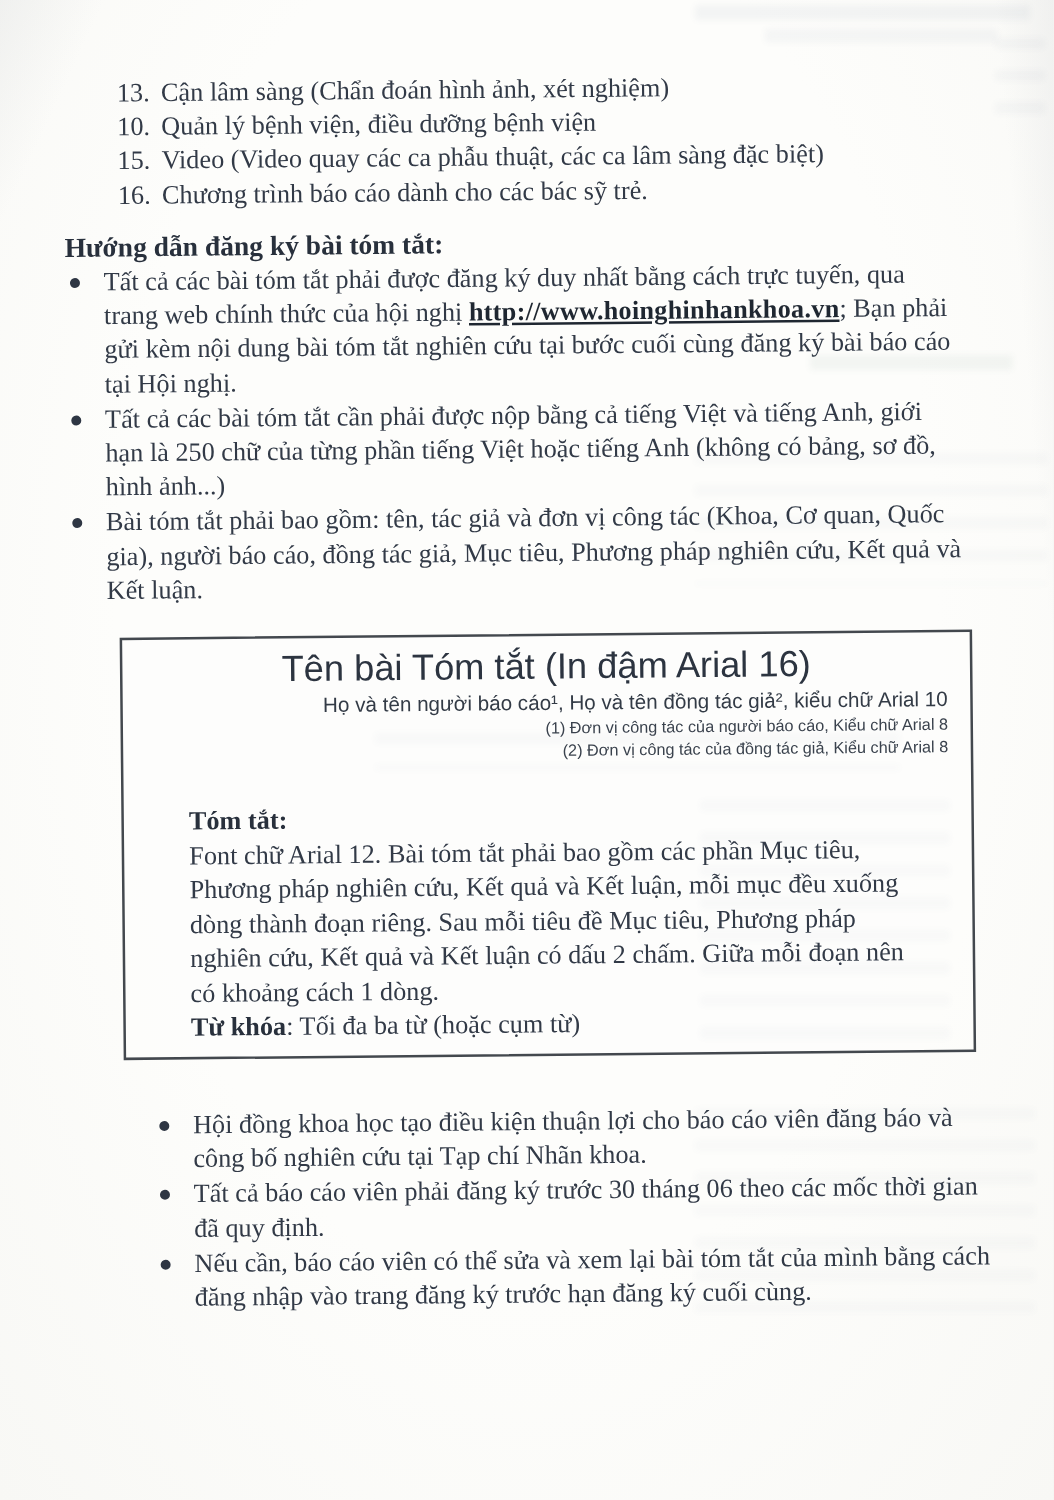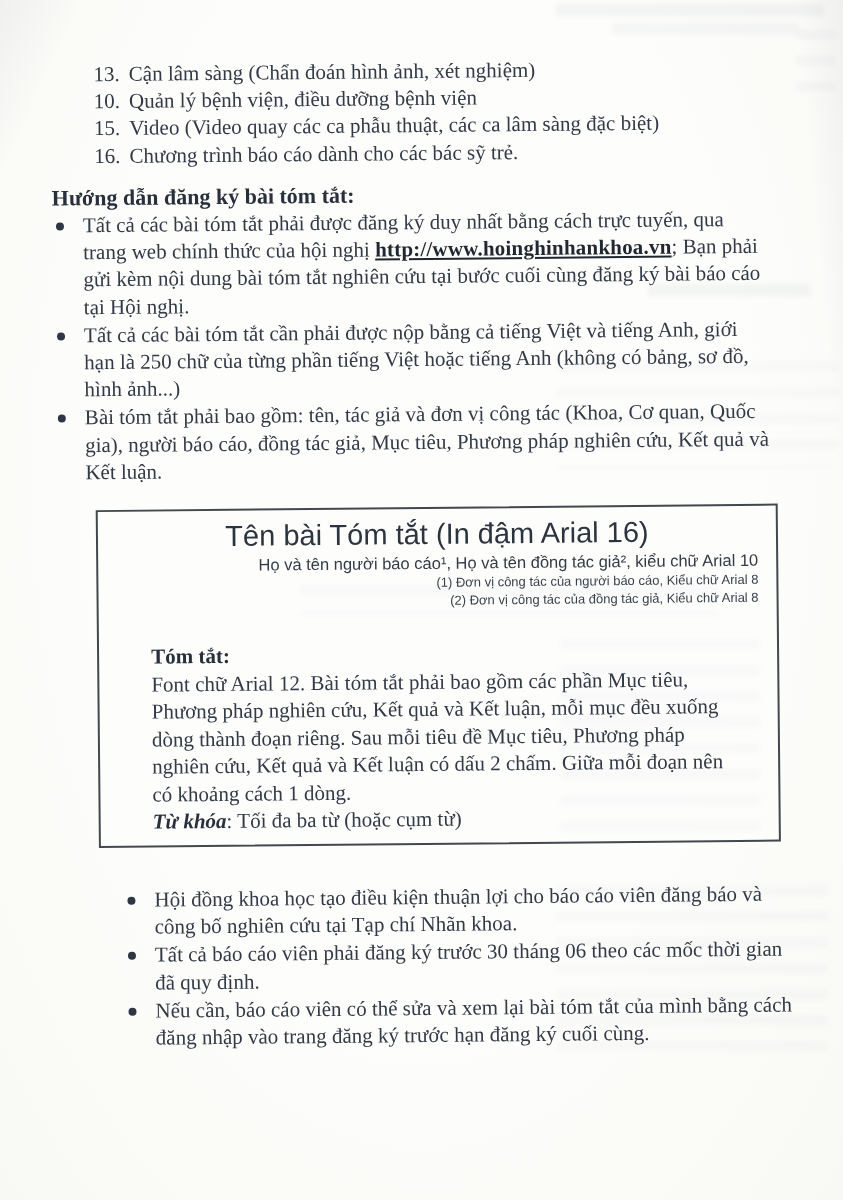--- a/index.html
+++ b/index.html
@@ -61,21 +61,21 @@
     text-align:right;padding-right:18px;
     font-size:13px;line-height:17.5px;color:#3a424d;
   }
   .abstract-block{
     margin:32px 40px 0 52px;
     font-family:"Liberation Serif","DejaVu Serif",serif;
     font-size:21px;line-height:27.5px;color:#323a47;
   }
   .abstract-label{font-weight:bold;color:#28303c;}
   .keywords-line{margin-top:0;}
-  .keywords-label{font-weight:bold;color:#28303c;font-style:italic;}
+  .keywords-label{font-weight:bold;color:#28303c;}
   
   .ghost{position:absolute;filter:blur(2.5px);pointer-events:none;}
   .ghost-line{background:rgba(88,106,136,.55);}
   .ghost-lines{
     background:repeating-linear-gradient(180deg,
       rgba(88,106,136,.5) 0 9px, rgba(88,106,136,0) 9px 26px);
   }
   .g1{left:556px;top:4px;width:268px;height:12px;opacity:.11;}
   .g2{left:612px;top:23px;width:186px;height:11px;opacity:.09;}
   .g3{left:796px;top:30px;width:40px;height:72px;opacity:.08;}

